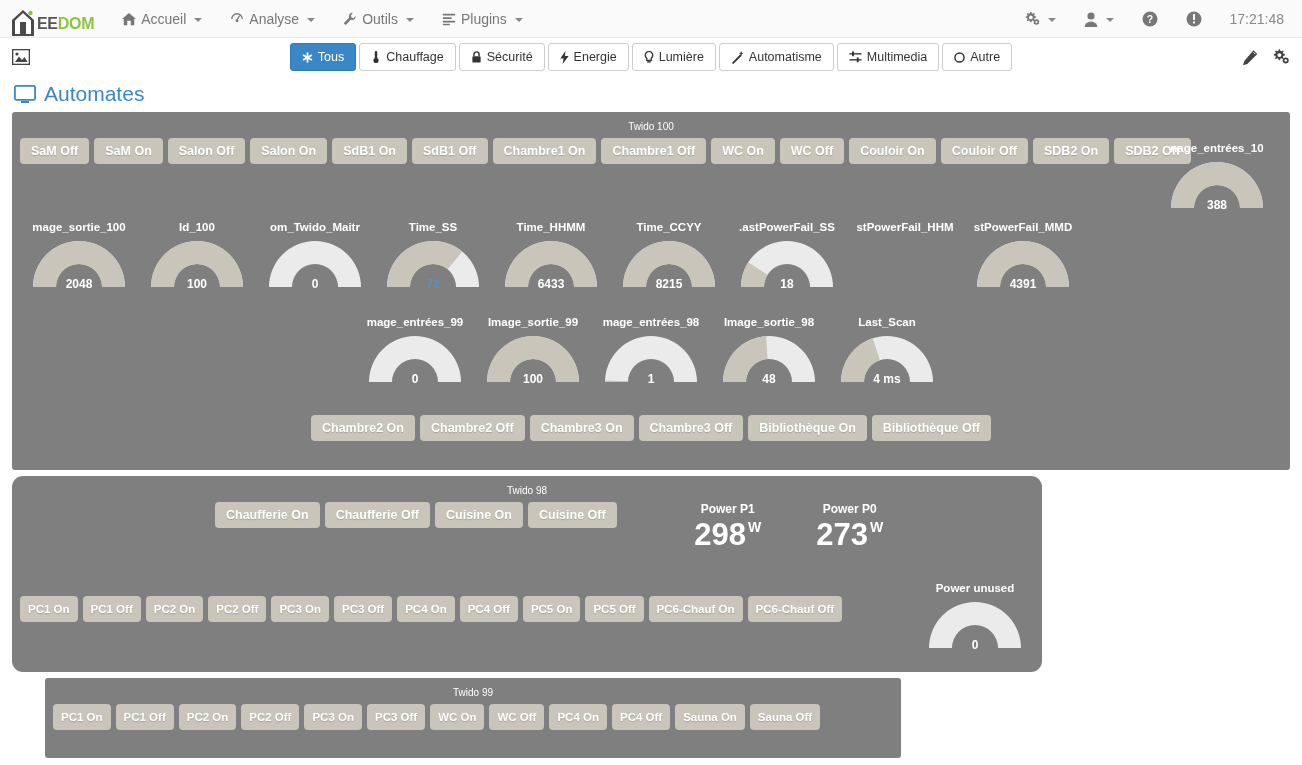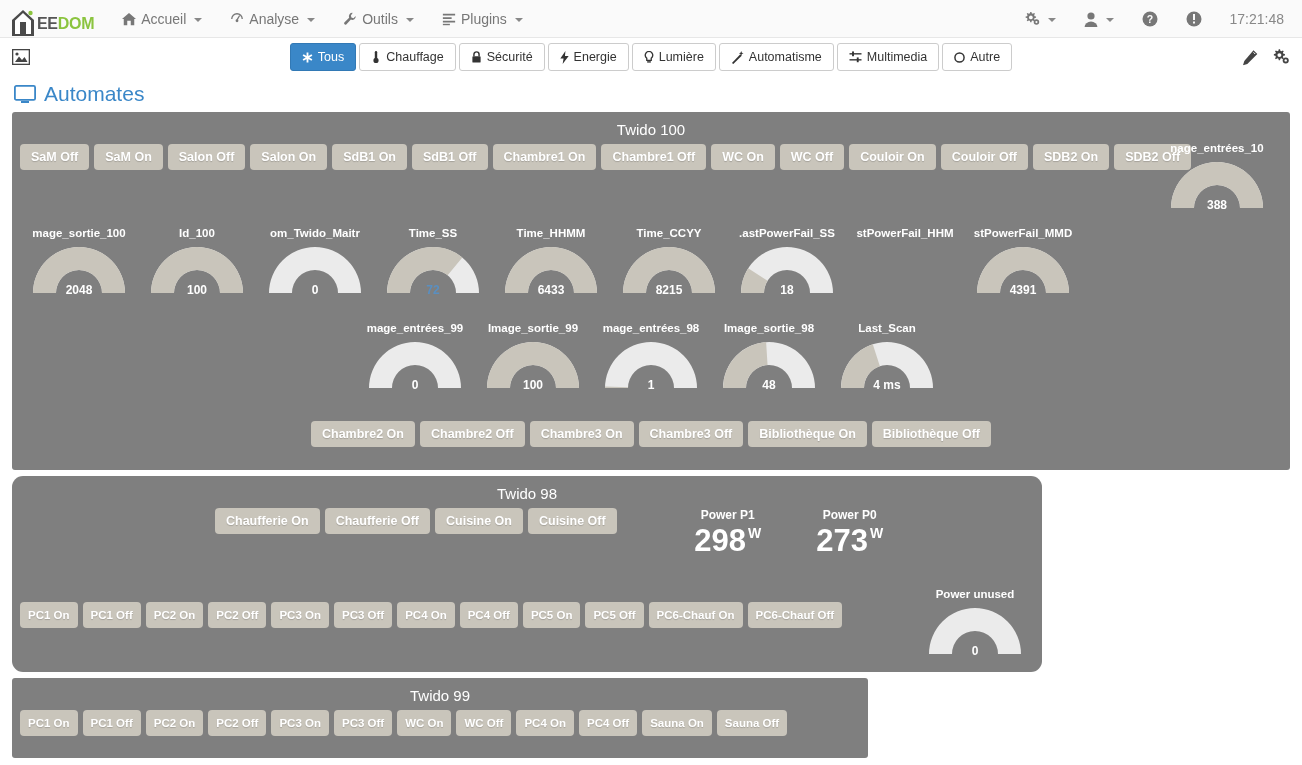--- a/index.html
+++ b/index.html
@@ -100,26 +100,26 @@
   .panels { padding: 0 12px; }
   .panel {
     background: #7f7f7f;
     border-radius: 3px;
     margin-bottom: 6px;
     padding: 6px 8px 8px 8px;
     position: relative;
   }
   .panel-title {
     text-align: center; color: #ffffff;
-    font-size: 15px; font-weight: normal;
+    font-size: 10px; font-weight: normal;
     padding: 3px 0 6px 0;
   }
   .panel.p100 { height: 358px; }
   .panel.p98  { width: 1030px; height: 196px; border-radius: 11px; }
-  .panel.p99  { width: 856px;  height: 80px; }
+  .panel.p99  { width: 856px;  height: 80px; margin-left: 33px; }
 
   
   .btn-row { display: flex; align-items: flex-start; gap: 5px; }
   .btn-row.center { justify-content: center; }
   .cmd-btn {
     background: #c9c5bb;
     color: #ffffff;
     font-size: 12.5px; font-weight: bold;
     border: none; border-radius: 4px;
     height: 26px; padding: 0 11px;

